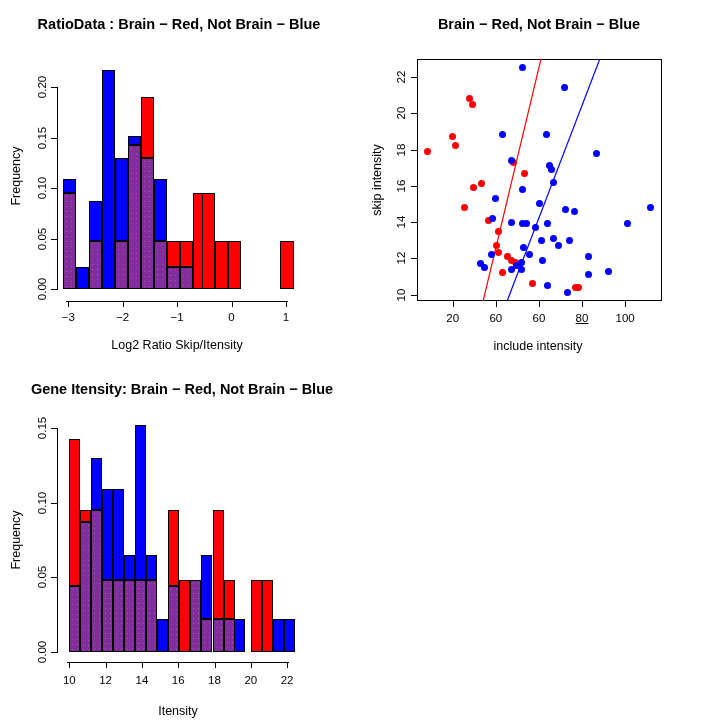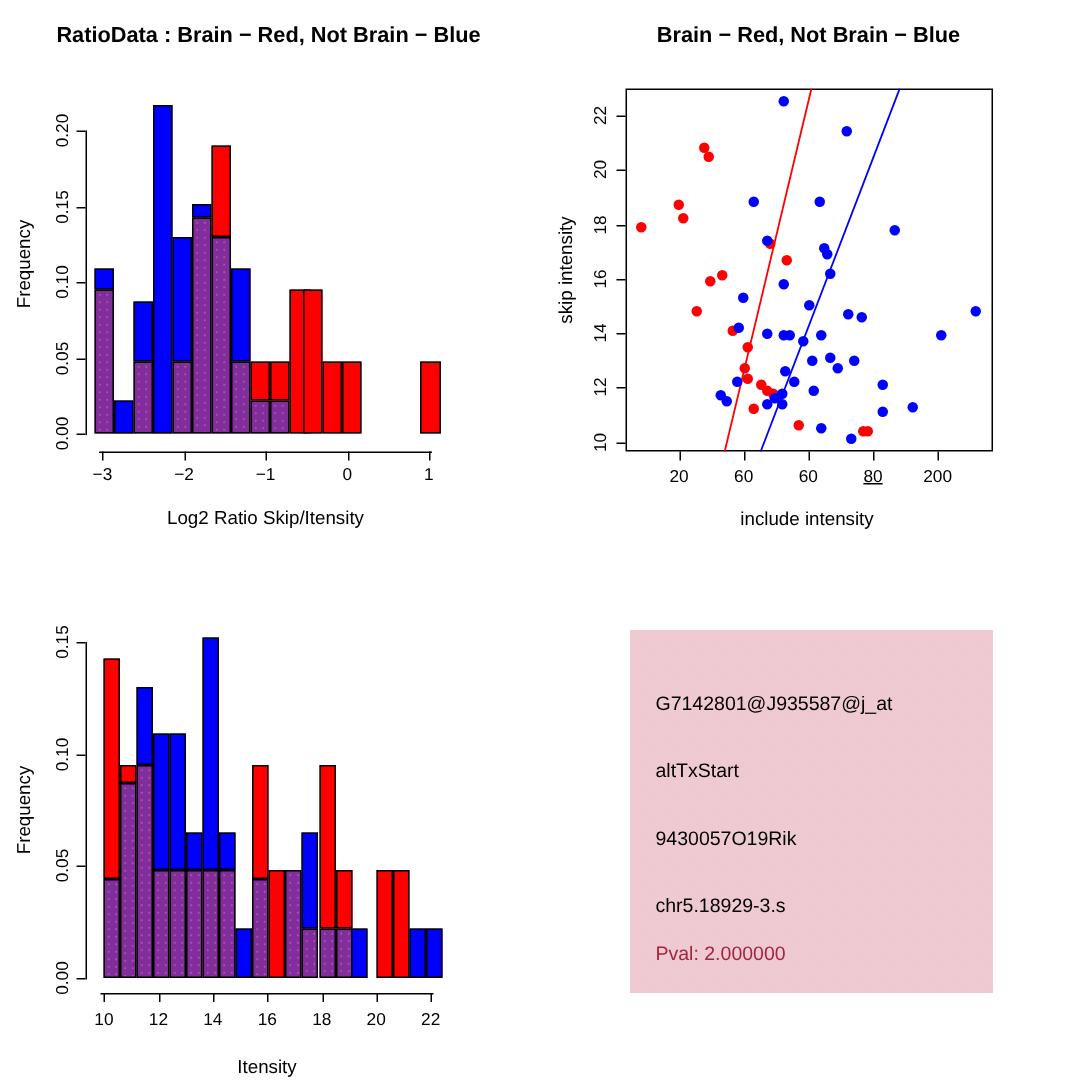--- a/index.html
+++ b/index.html
@@ -22,30 +22,24 @@
 <div id="canvas">
 
   <div class="title" style="left:179px;top:24px">RatioData : Brain − Red, Not Brain − Blue</div>
   <div class="xlab" style="left:177px;top:345px">Log2 Ratio Skip/Itensity</div>
   <div class="vlab" style="left:16px;top:176px">Frequency</div>
 
   <div class="title" style="left:539px;top:24px">Brain − Red, Not Brain − Blue</div>
   <div class="xlab" style="left:538px;top:346px">include intensity</div>
   <div class="vlab" style="left:377px;top:180px">skip intensity</div>
 
+  <div class="title" style="left:182px;top:389px">Gene Itensity: Brain − Red, Not Brain − Blue</div>
   <div class="xlab" style="left:178px;top:711px">Itensity</div>
   <div class="vlab" style="left:16px;top:540px">Frequency</div>
 
-  <div id="info-panel">
-    <div class="info-line" style="top:41px">G7142801@J935587@j_at</div>
-    <div class="info-line" style="top:86px">altTxStart</div>
-    <div class="info-line" style="top:131px">9430057O19Rik</div>
-    <div class="info-line" style="top:176px">chr5.18929-3.s</div>
-    <div class="info-line" style="top:208px;color:#a3253c">Pval: 2.000000</div>
-  </div>
 <div style="position: absolute; left: 66px; top: 301px; width: 222px; height: 1px; background: rgb(0, 0, 0);"></div>
     <div style="position: absolute; left: 68.3px; top: 301px; width: 1px; height: 6px; background: rgb(0, 0, 0);"></div>
     <div class="tick" style="position: absolute; left: 68.3px; top: 317px; transform: translate(-50%, -50%);">−3</div>
     <div style="position: absolute; left: 122.7px; top: 301px; width: 1px; height: 6px; background: rgb(0, 0, 0);"></div>
     <div class="tick" style="position: absolute; left: 122.7px; top: 317px; transform: translate(-50%, -50%);">−2</div>
     <div style="position: absolute; left: 177.1px; top: 301px; width: 1px; height: 6px; background: rgb(0, 0, 0);"></div>
     <div class="tick" style="position: absolute; left: 177.1px; top: 317px; transform: translate(-50%, -50%);">−1</div>
     <div style="position: absolute; left: 231.5px; top: 301px; width: 1px; height: 6px; background: rgb(0, 0, 0);"></div>
     <div class="tick" style="position: absolute; left: 231.5px; top: 317px; transform: translate(-50%, -50%);">0</div>
     <div style="position: absolute; left: 285.9px; top: 301px; width: 1px; height: 6px; background: rgb(0, 0, 0);"></div>
@@ -143,21 +137,21 @@
     <div style="position: absolute; left: 417.3px; top: 58.7px; width: 244.4px; height: 242.6px; border: 1px solid rgb(0, 0, 0); box-sizing: border-box; background: rgb(255, 255, 255);"></div>
     <div style="position: absolute; left: 452.7px; top: 301.3px; width: 1px; height: 6px; background: rgb(0, 0, 0);"></div>
     <div class="tick" style="position: absolute; left: 452.7px; top: 318px; transform: translate(-50%, -50%);">20</div>
     <div style="position: absolute; left: 495.8px; top: 301.3px; width: 1px; height: 6px; background: rgb(0, 0, 0);"></div>
     <div class="tick" style="position: absolute; left: 495.8px; top: 318px; transform: translate(-50%, -50%);">60</div>
     <div style="position: absolute; left: 538.9px; top: 301.3px; width: 1px; height: 6px; background: rgb(0, 0, 0);"></div>
     <div class="tick" style="position: absolute; left: 538.9px; top: 318px; transform: translate(-50%, -50%);">60</div>
     <div style="position: absolute; left: 582px; top: 301.3px; width: 1px; height: 6px; background: rgb(0, 0, 0);"></div>
     <div class="tick" style="position: absolute; left: 582px; top: 318px; transform: translate(-50%, -50%); text-decoration: underline;">80</div>
     <div style="position: absolute; left: 625.1px; top: 301.3px; width: 1px; height: 6px; background: rgb(0, 0, 0);"></div>
-    <div class="tick" style="position: absolute; left: 625.1px; top: 318px; transform: translate(-50%, -50%);">200</div>
+    <div class="tick" style="position: absolute; left: 625.1px; top: 318px; transform: translate(-50%, -50%);">100</div>
     <div style="position: absolute; left: 411.3px; top: 294.7px; width: 6px; height: 1px; background: rgb(0, 0, 0);"></div>
     <div class="tick" style="position: absolute; left: 401px; top: 294.7px; transform: translate(-50%, -50%) rotate(-90deg);">10</div>
     <div style="position: absolute; left: 411.3px; top: 258.4px; width: 6px; height: 1px; background: rgb(0, 0, 0);"></div>
     <div class="tick" style="position: absolute; left: 401px; top: 258.4px; transform: translate(-50%, -50%) rotate(-90deg);">12</div>
     <div style="position: absolute; left: 411.3px; top: 222.1px; width: 6px; height: 1px; background: rgb(0, 0, 0);"></div>
     <div class="tick" style="position: absolute; left: 401px; top: 222.1px; transform: translate(-50%, -50%) rotate(-90deg);">14</div>
     <div style="position: absolute; left: 411.3px; top: 185.8px; width: 6px; height: 1px; background: rgb(0, 0, 0);"></div>
     <div class="tick" style="position: absolute; left: 401px; top: 185.8px; transform: translate(-50%, -50%) rotate(-90deg);">16</div>
     <div style="position: absolute; left: 411.3px; top: 149.5px; width: 6px; height: 1px; background: rgb(0, 0, 0);"></div>
     <div class="tick" style="position: absolute; left: 401px; top: 149.5px; transform: translate(-50%, -50%) rotate(-90deg);">18</div>

